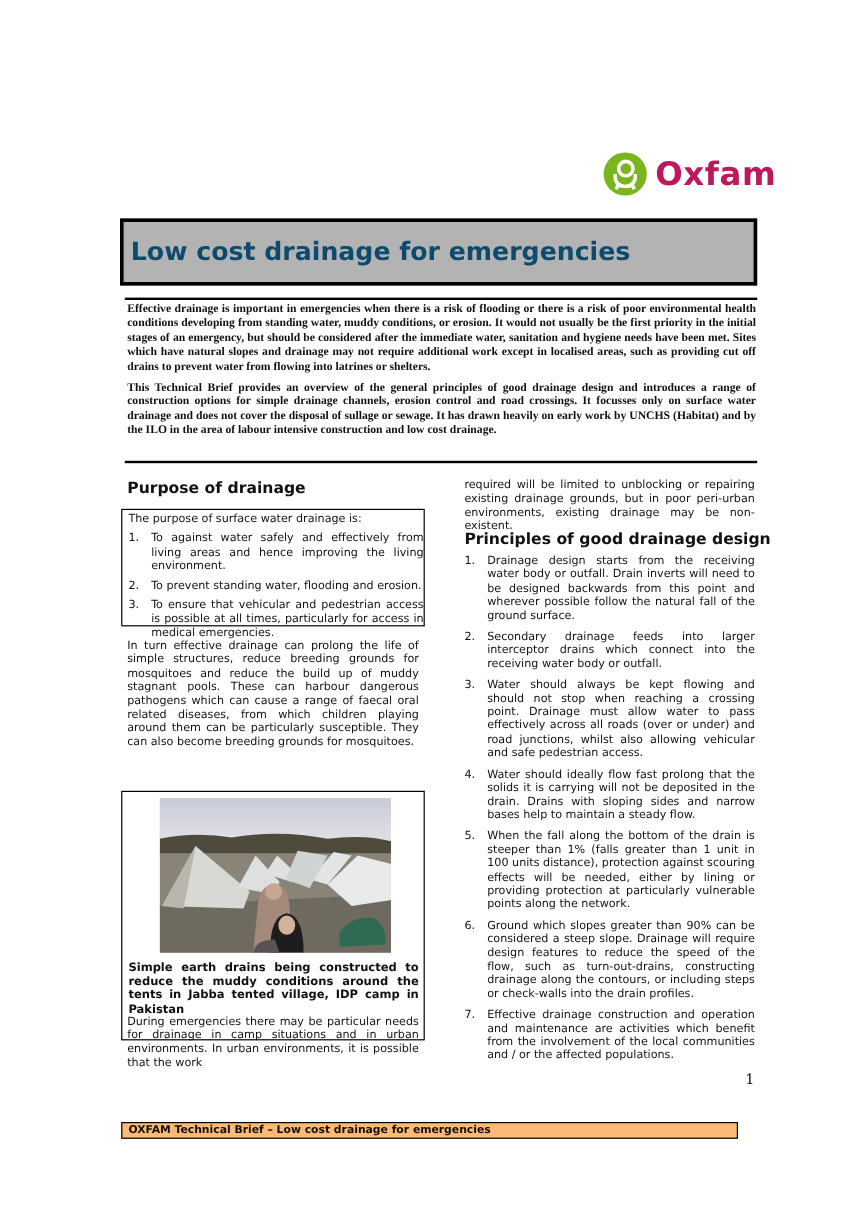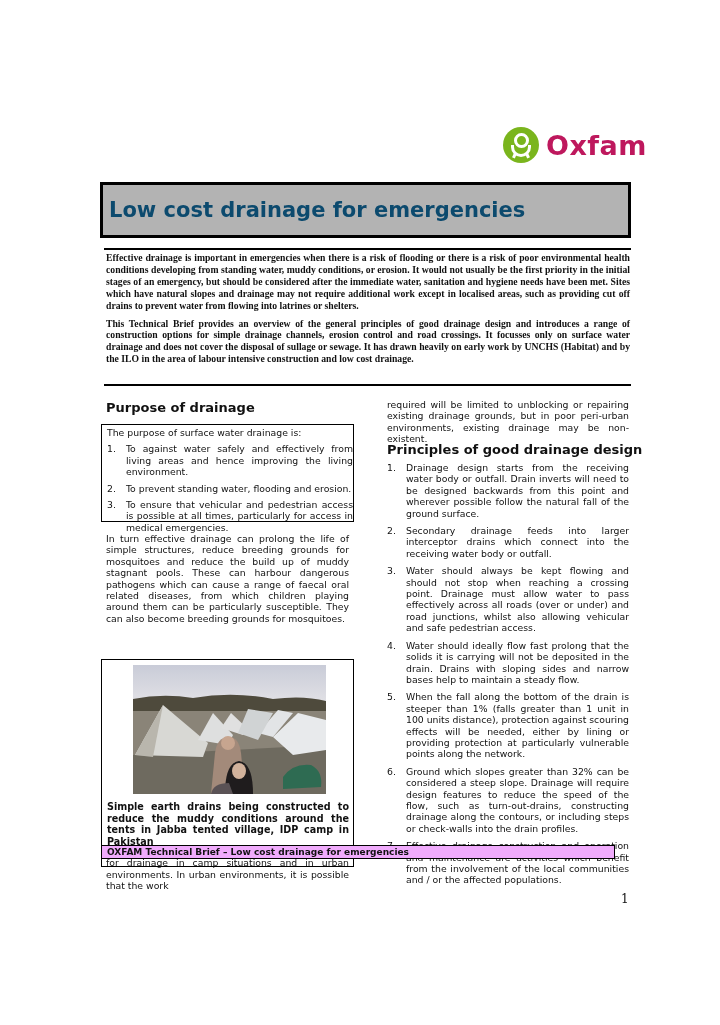--- a/index.html
+++ b/index.html
@@ -56,22 +56,22 @@
 
   
   .right-para0 { position: absolute; left: 387px; top: 399px; width: 242px; }
   .right-para0 p { margin: 0; }
   .right-h2 { position: absolute; left: 387px; top: 442px; font-size: 13px; font-weight: bold; }
   .right-list { position: absolute; left: 387px; top: 462px; width: 242px; }
   .right-list ol.num li { margin-bottom: 6px; }
   .right-list ol.num li .n { width: 19px; }
 
   
-  .footer-bar { position: absolute; left: 101px; top: 845px; width: 514px; height: 14px;
-                background: #f0abfc; border: 1px solid #000; box-sizing: border-box; }
+  .footer-bar { position: absolute; left: 101px; top: 935px; width: 514px; height: 14px;
+                background: #fdba74; border: 1px solid #000; box-sizing: border-box; }
   .footer-bar span { position: absolute; left: 5px; top: 0px; font-size: 9px; font-weight: bold; line-height: 12px; }
   .page-num { position: absolute; left: 621px; top: 892px; font-family: "DejaVu Serif", serif; font-size: 12px; }
 </style>
 </head>
 <body>
 
 <div class="page">
 
   <div class="logo">
     <div class="logo-circle">
@@ -179,21 +179,21 @@
       <li>
           <span class="n">4.</span>
           <span class="t">Water should ideally flow fast prolong that the solids it is carrying will not be deposited in the drain. Drains with sloping sides and narrow bases help to maintain a steady flow.</span>
         </li>
       <li>
           <span class="n">5.</span>
           <span class="t">When the fall along the bottom of the drain is steeper than 1% (falls greater than 1 unit in 100 units distance), protection against scouring effects will be needed, either by lining or providing protection at particularly vulnerable points along the network.</span>
         </li>
       <li>
           <span class="n">6.</span>
-          <span class="t">Ground which slopes greater than 32% can be considered a steep slope. Drainage will require design features to reduce the speed of the flow, such as turn-out-drains, constructing drainage along the contours, or including steps or check-walls into the drain profiles.</span>
+          <span class="t">Ground which slopes greater than 90% can be considered a steep slope. Drainage will require design features to reduce the speed of the flow, such as turn-out-drains, constructing drainage along the contours, or including steps or check-walls into the drain profiles.</span>
         </li>
       <li>
           <span class="n">7.</span>
           <span class="t">Effective drainage construction and operation and maintenance are activities which benefit from the involvement of the local communities and / or the affected populations.</span>
         </li>
     </ol>
   </div>
 
   <div class="footer-bar">
     <span>OXFAM Technical Brief – Low cost drainage for emergencies</span>

